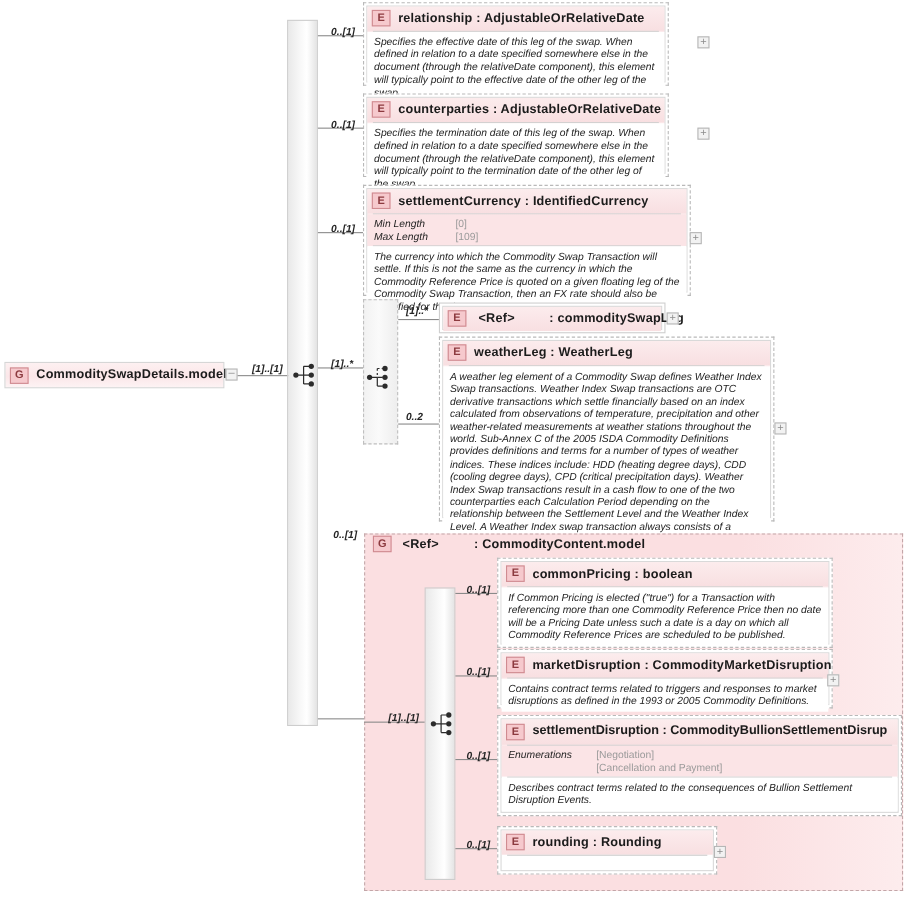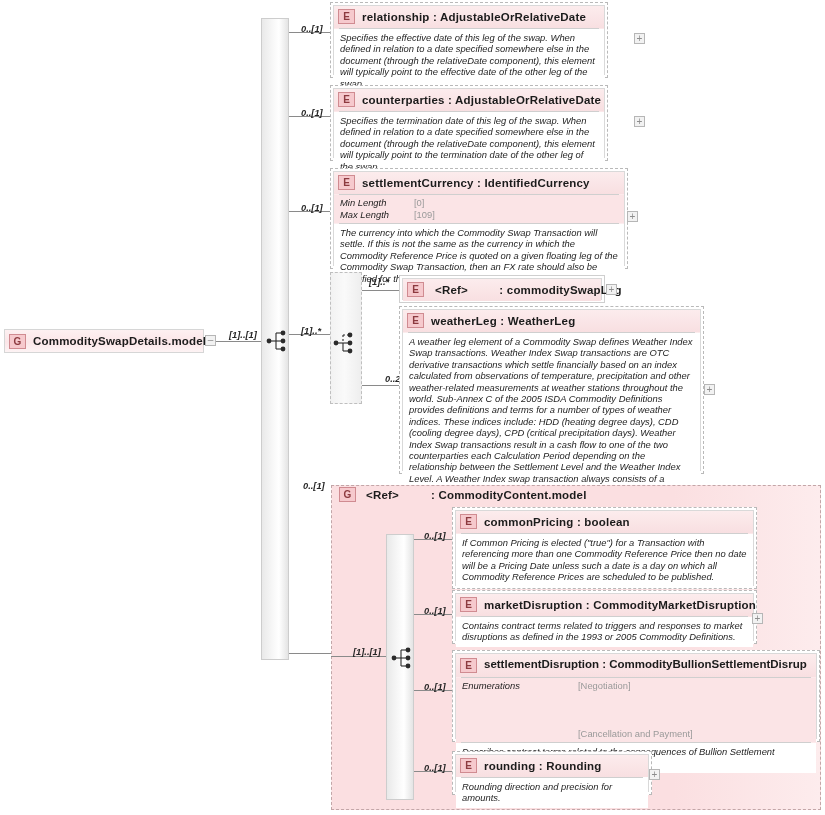--- a/index.html
+++ b/index.html
@@ -256,21 +256,21 @@
     <div class="node-inner" style="background:linear-gradient(to bottom,#fceced,#f8dfe1);">
       <div class="node-head">
         <span class="badge">E</span>
         <span class="title" style="margin-left:4px;"><span>&lt;Ref&gt;</span><span style="display:inline-block;width:28px;"></span><span> : </span><span>commoditySwapLeg</span></span>
       </div>
     </div>
   </div>
   <div class="plusbox" style="left:606px; top:284px;">+</div>
 
   <div class="hline" style="left:362px; top:385px; width:38px;"></div>
-  <div class="card" style="left:385px; top:374px;">0..2</div>
+  <div class="card" style="left:369px; top:374px;">0..2</div>
 
   <div class="node" style="left:399px; top:306px; width:305px; height:168px;">
     <div class="node-inner">
       <div class="node-head">
         <span class="badge">E</span>
         <span class="title"><span>weatherLeg</span><span> : </span><span>WeatherLeg</span></span>
       </div>
       <div class="rule"></div>
       <div class="doc">A weather leg element of a Commodity Swap defines Weather Index Swap transactions. Weather Index Swap transactions are OTC derivative transactions which settle financially based on an index calculated from observations of temperature, precipitation and other weather-related measurements at weather stations throughout the world. Sub-Annex C of the 2005 ISDA Commodity Definitions provides definitions and terms for a number of types of weather indices. These indices include: HDD (heating degree days), CDD (cooling degree days), CPD (critical precipitation days). Weather Index Swap transactions result in a cash flow to one of the two counterparties each Calculation Period depending on the relationship between the Settlement Level and the Weather Index Level. A Weather Index swap transaction always consists of a commodity swap element as a parent to two weatherLeg elements.</div>
     </div>
@@ -337,39 +337,38 @@
   <div class="hline" style="left:414px; top:690px; width:38px;"></div>
   <div class="card" style="left:424px; top:682px;">0..[1]</div>
 
   <div class="node" style="left:452px; top:650px; width:368px; height:92px;">
     <div class="node-inner">
       <div class="node-head" style="align-items:flex-start; padding-top:4px;">
         <span class="badge">E</span>
         <span class="title-wrap" style="text-align:left;"><span>settlementDisruption</span><span> : </span><span>CommodityBullionSettlementDisrup</span></span>
       </div>
       <div class="rule"></div>
-      <div class="facets" style="grid-template-columns:80px 1fr;gap:36px;">
+      <div class="facets" style="grid-template-columns:80px 1fr;">
         <span class="fname">Enumerations</span>
         <span class="fval">[Negotiation]</span>
         <span class="fname"></span>
         <span class="fval">[Cancellation and Payment]</span>
       </div>
       <div class="rule"></div>
       <div class="doc">Describes contract terms related to the consequences of Bullion Settlement Disruption Events.</div>
     </div>
   </div>
 
   <div class="hline" style="left:414px; top:771px; width:38px;"></div>
   <div class="card" style="left:424px; top:763px;">0..[1]</div>
 
   <div class="node" style="left:452px; top:751px; width:200px; height:44px;">
     <div class="node-inner">
       <div class="node-head">
         <span class="badge">E</span>
         <span class="title"><span>rounding</span><span> : </span><span>Rounding</span></span>
       </div>
       <div class="rule"></div>
-      <div class="doc">Rounding direction and precision for amounts.</div>
     </div>
   </div>
   <div class="plusbox" style="left:649px; top:769px;">+</div>
 
 </div>
 
 </body></html>

